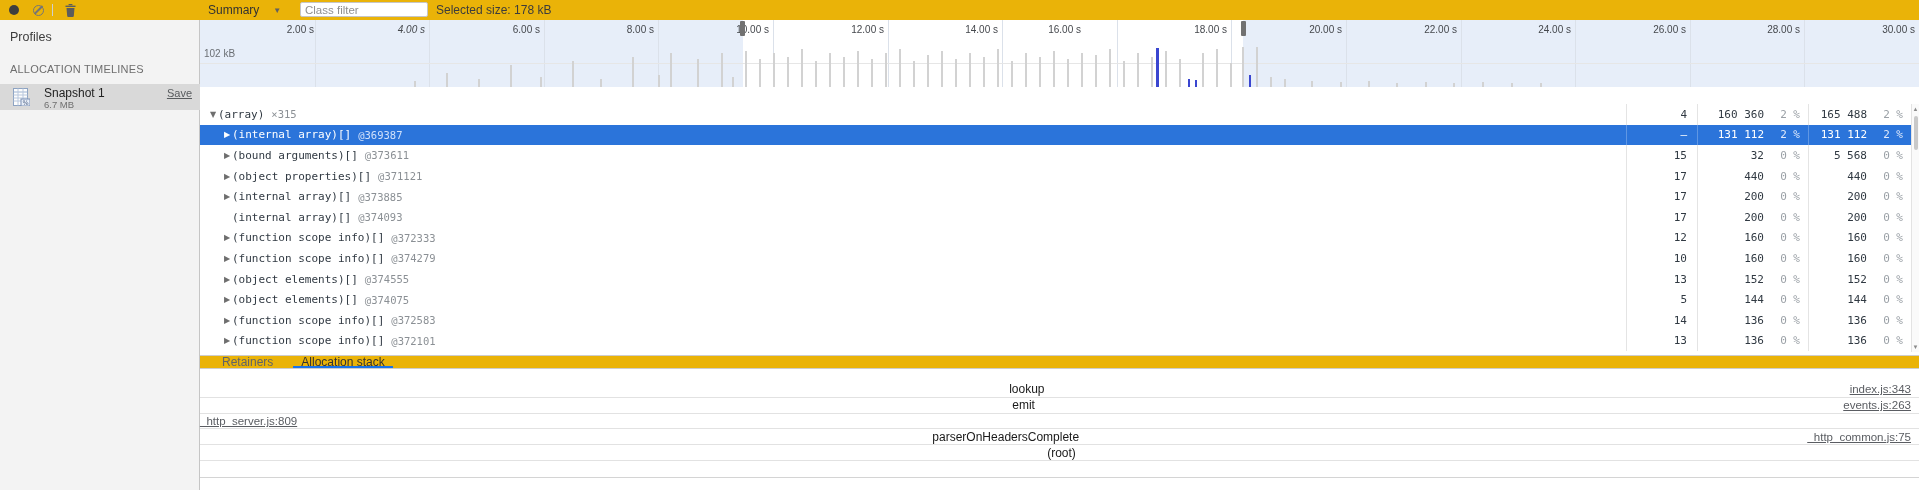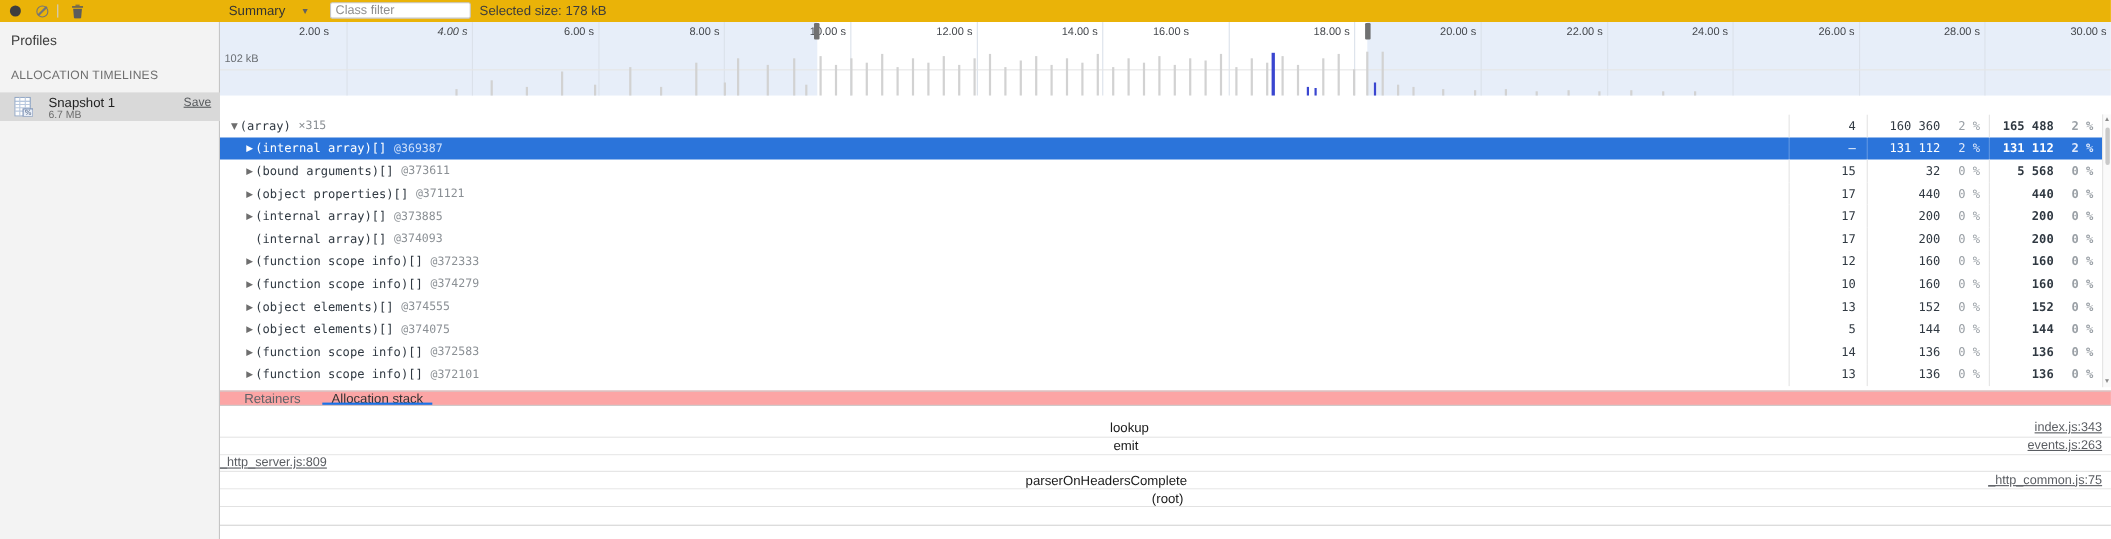--- a/index.html
+++ b/index.html
@@ -44,35 +44,35 @@
   .hc.dist{width:71px;} .hc.sh{width:111px;} .hc.ret{width:103px;}
   #grid{position:absolute;left:200px;top:104px;width:1711px;height:248px;overflow:hidden;background:#fff;
         font-family:"DejaVu Sans Mono","Liberation Mono",monospace;font-size:11px;}
   .row{display:flex;height:20.6px;align-items:center;cursor:pointer;box-sizing:border-box;}
   .cell-ctor{flex:1;display:flex;align-items:center;overflow:hidden;white-space:nowrap;}
   .arrow{font-size:8px;color:#6e6e6e;width:10px;text-align:center;flex:none;font-family:"DejaVu Sans",sans-serif;}
   .ctor-name{color:#303942;}
   .ctor-suffix{margin-left:7px;color:#8b9095;font-size:10.5px;}
   .cell-dist{width:71px;box-sizing:border-box;border-left:1px solid #e4e4e4;text-align:right;padding-right:10px;height:100%;display:flex;align-items:center;justify-content:flex-end;}
   .cell-size{width:111px;box-sizing:border-box;border-left:1px solid #e4e4e4;display:flex;align-items:center;height:100%;}
-  .cell-size.last{width:103px;font-weight:bold;}
+  .cell-size.last{width:103px;}
   .num{flex:1;text-align:right;}
   .pct{width:36px;text-align:right;color:#9aa0a6;padding-right:8px;}
   .row.sel{background:#2b74da;color:#fff;}
   .row.sel .ctor-name,.row.sel .arrow,.row.sel .num,.row.sel .cell-dist{color:#fff;}
   .row.sel .ctor-suffix{color:#cfe0fa;}
   .row.sel .pct{color:#dfe9fb;}
   .row.sel .cell-dist,.row.sel .cell-size{border-left-color:rgba(255,255,255,0.25);}
   
   #vscroll{position:absolute;left:1911px;top:104px;width:8px;height:248px;background:#fafafa;border-left:1px solid #e3e3e3;box-sizing:border-box;}
   .sb-arrow{position:absolute;left:0;width:7px;text-align:center;font-size:6px;color:#8a8a8a;cursor:pointer;}
   #sb-up{top:2px;} #sb-down{bottom:2px;}
   #sb-thumb{position:absolute;left:1.5px;top:12px;width:4px;height:34px;background:#c9c9c9;border-radius:2px;cursor:pointer;}
   
-  #tabbar{position:absolute;left:200px;top:355px;width:1719px;height:14px;background:#fca5a5;border-top:1px solid #cdcdcd;border-bottom:1px solid #cdcdcd;box-sizing:border-box;display:flex;align-items:flex-start;padding-left:12px;gap:8px;}
+  #tabbar{position:absolute;left:200px;top:355px;width:1719px;height:14px;background:#eab308;border-top:1px solid #cdcdcd;border-bottom:1px solid #cdcdcd;box-sizing:border-box;display:flex;align-items:flex-start;padding-left:12px;gap:8px;}
   .tab{position:relative;height:100%;display:flex;align-items:center;padding:0 10px;color:#5f6368;cursor:pointer;}
   .tab.active{color:#333;}
   .tab.active::after{content:"";position:absolute;left:2px;right:2px;bottom:0;height:2px;background:#1a73e8;}
   #stack{position:absolute;left:200px;top:382px;width:1719px;}
   .frame{display:flex;align-items:center;height:14.8px;border-bottom:1px solid #e2e2e2;background:#fff;}
   .frame-fn{padding-left:4px;color:#1a1a1a;font-size:12px;flex:1;text-align:center;}
   .frame-loc{padding-right:8px;font-size:11.5px;color:#5a5d62;text-decoration:underline;cursor:pointer;}
   .frame.empty{height:16px;border-bottom:1px solid #d4d4d4;}
 </style>
 </head>
@@ -205,21 +205,21 @@
         <div class="bar" style="left: 1140px; height: 5px; background: rgb(210, 210, 210);"></div>
         <div class="bar" style="left: 1168px; height: 6px; background: rgb(210, 210, 210);"></div>
         <div class="bar" style="left: 1196px; height: 4px; background: rgb(210, 210, 210);"></div>
         <div class="bar" style="left: 1225px; height: 5px; background: rgb(210, 210, 210);"></div>
         <div class="bar" style="left: 1253px; height: 4px; background: rgb(210, 210, 210);"></div>
         <div class="bar" style="left: 1282px; height: 5px; background: rgb(210, 210, 210);"></div>
         <div class="bar" style="left: 1311px; height: 4px; background: rgb(210, 210, 210);"></div>
         <div class="bar" style="left: 1340px; height: 4px; background: rgb(210, 210, 210);"></div>
       </div>
     <div id="ruler">
-        <div class="tick-label" style="left: 19px;">2.00 s</div>
+        <div class="tick-label" style="left: 34px;">2.00 s</div>
         <div class="tick-label" style="left: 145px; font-style: italic;">4.00 s</div>
         <div class="tick-label" style="left: 260px;">6.00 s</div>
         <div class="tick-label" style="left: 374px;">8.00 s</div>
         <div class="tick-label" style="left: 489px;">10.00 s</div>
         <div class="tick-label" style="left: 604px;">12.00 s</div>
         <div class="tick-label" style="left: 718px;">14.00 s</div>
         <div class="tick-label" style="left: 801px;">16.00 s</div>
         <div class="tick-label" style="left: 947px;">18.00 s</div>
         <div class="tick-label" style="left: 1062px;">20.00 s</div>
         <div class="tick-label" style="left: 1177px;">22.00 s</div>

